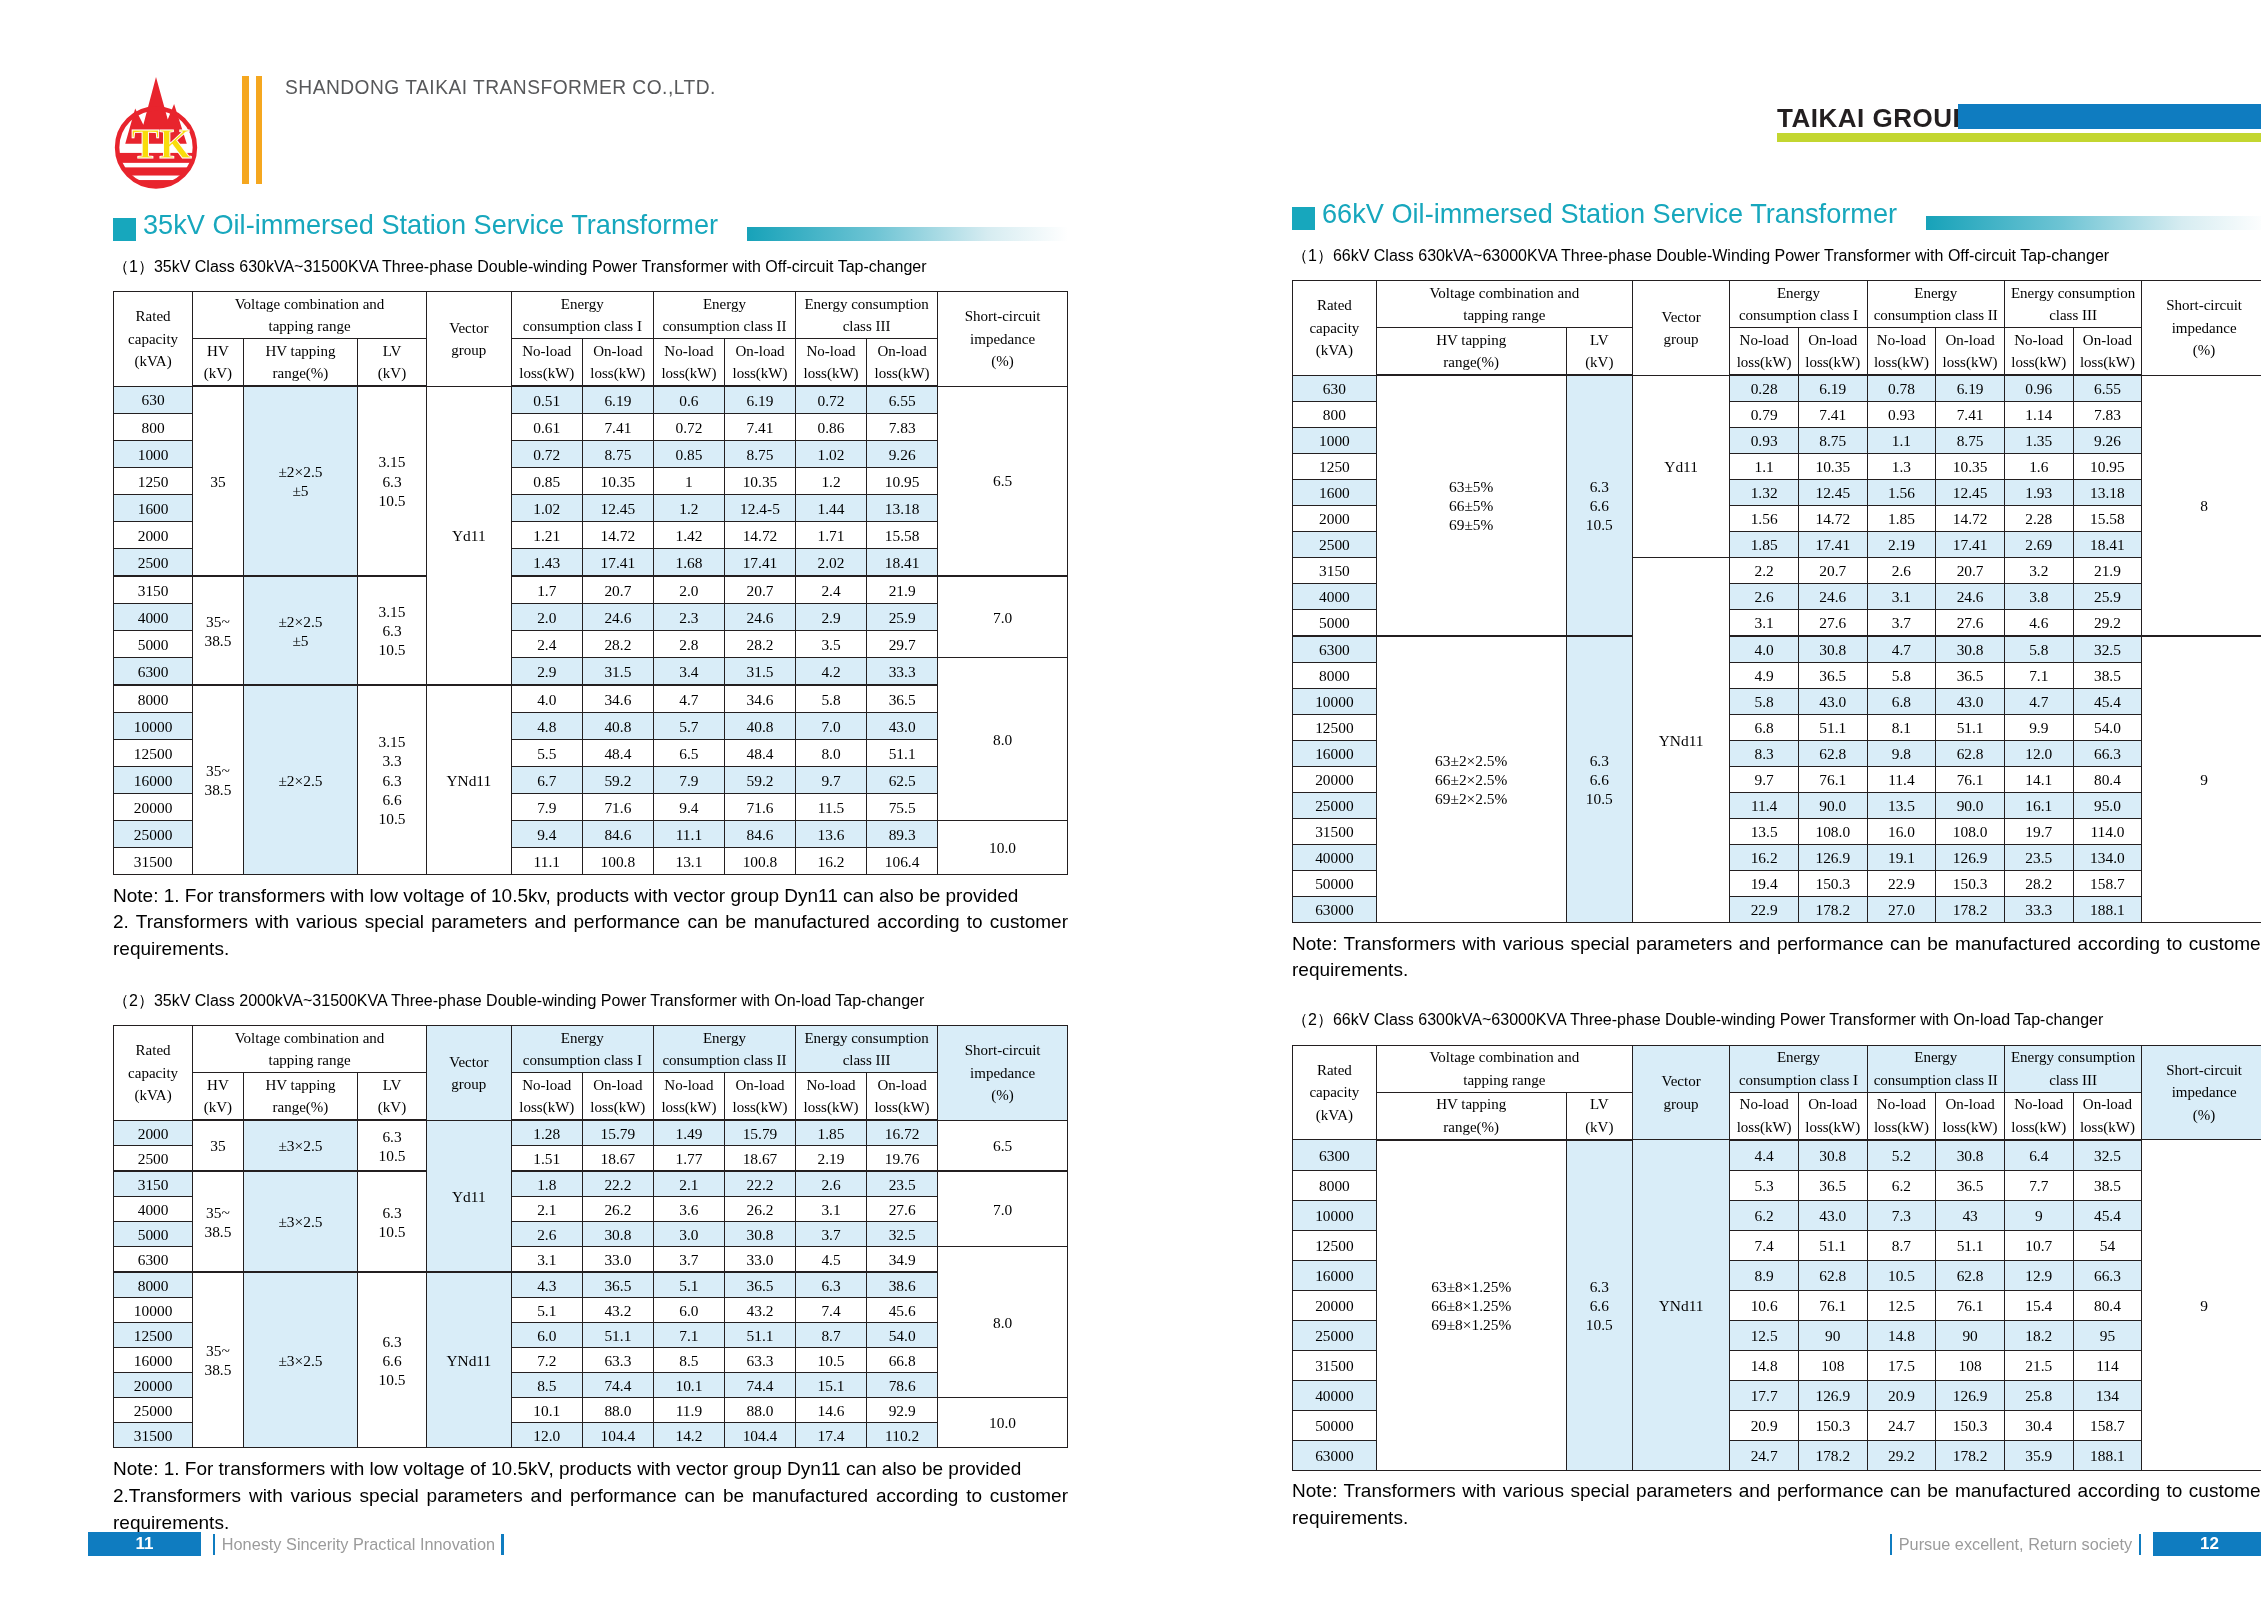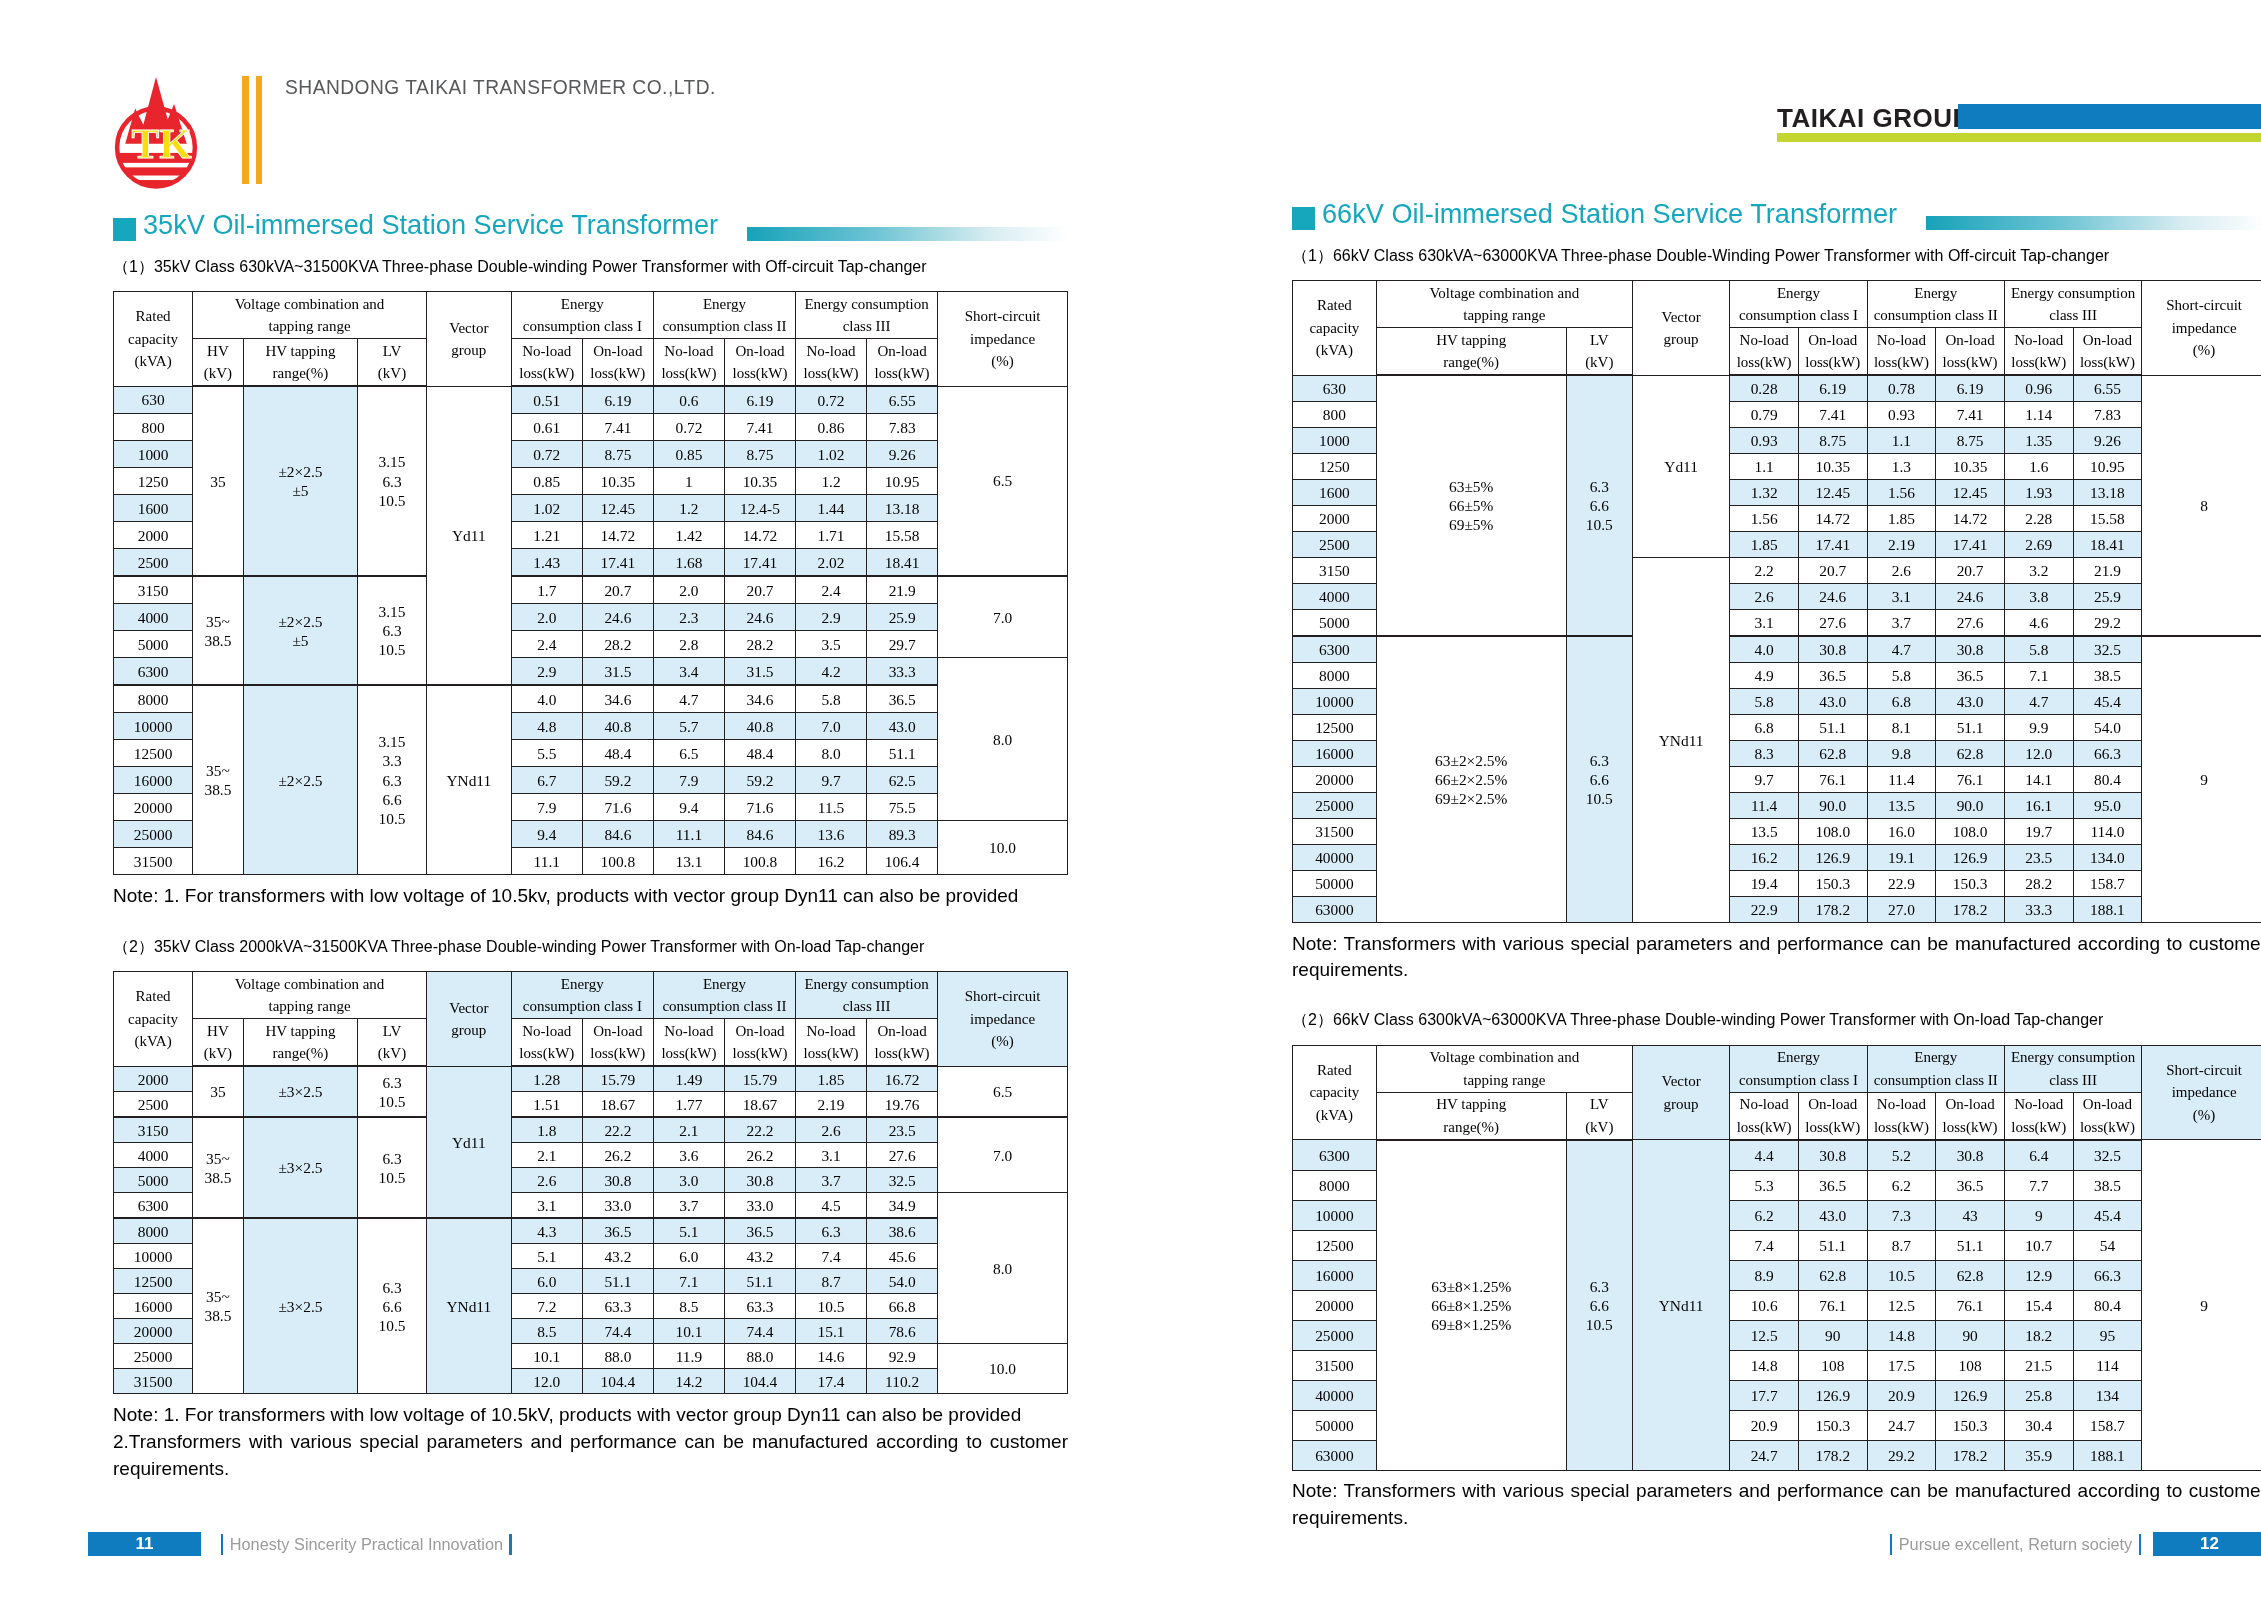--- a/index.html
+++ b/index.html
@@ -43,21 +43,21 @@
   .s{background:#d9edf8;}
   .b{background:#d9edf8;}
   .hb{border-bottom-width:2.3px !important;}
   .t-l1 tbody td{height:25px;}
   .t-l2 tbody td{height:23px;}
   .t-r1 tbody td{height:24px;}
   .t-r2 tbody td{height:28px;}
 
   
   .foot{top:1532px;display:flex;align-items:center;}
-  .foot-left{left:88px;gap:8px;}
+  .foot-left{left:88px;}
   .foot-right{right:9px;}
   .pgnum{width:113px;height:24.4px;background:#0f7cc0;color:#fff;font-size:17px;font-weight:bold;
          display:flex;align-items:center;justify-content:center;}
   .motto{display:flex;align-items:center;margin:0 11.8px;}
   .motto i{display:block;width:2.7px;height:21px;background:#0f7cc0;}
   .motto span{font-size:16.3px;color:#9b9b9b;margin:0 6.3px;white-space:nowrap;}
 </style>
 </head>
 <body>
 
@@ -342,20 +342,21 @@
             <td>13.1</td>
             <td>100.8</td>
             <td>16.2</td>
             <td>106.4</td>
           </tr>
         </tbody>
       </table>
     </div>
   <div class="note">
     <div>Note: 1. For transformers with low voltage of 10.5kv, products with vector group Dyn11 can also be provided</div>
+    <div>2. Transformers with various special parameters and performance can be manufactured according to customer requirements.</div>
   </div>
 
   <div class="heading" style="margin-top:23.5px;">（2）35kV Class 2000kVA~31500KVA Three-phase Double-winding Power Transformer with On-load Tap-changer</div>
   <div id="mount-left2">
       <table class="spec t-l2">
         <colgroup>
           <col style="width: 8.3%;">
           <col style="width: 5.3%;">
           <col style="width: 12%;">
           <col style="width: 7.2%;">

